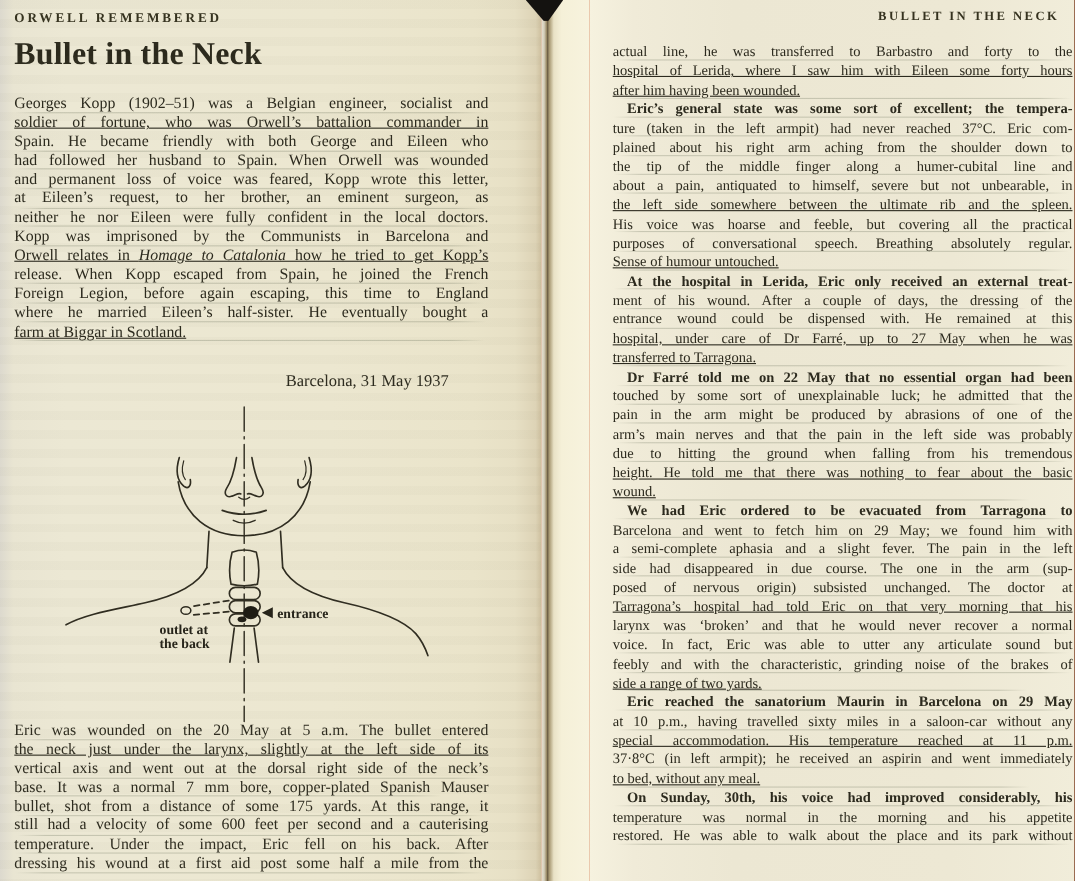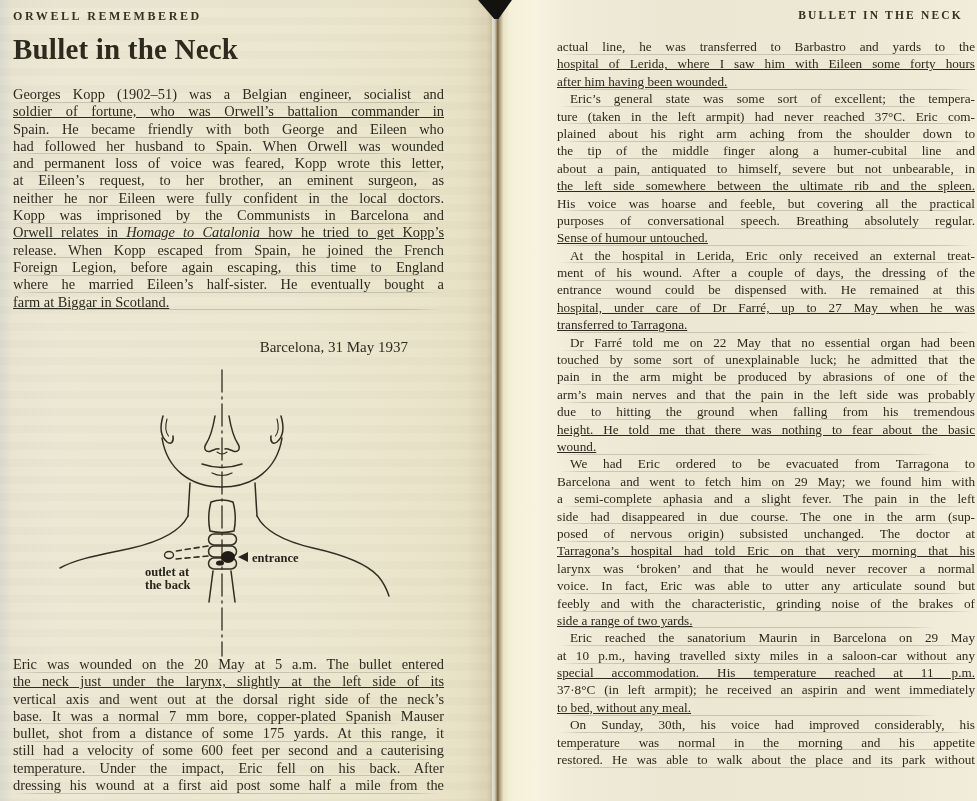--- a/index.html
+++ b/index.html
@@ -23,21 +23,21 @@
   
   .textblock{position:absolute;}
   #lp-para-1{left:13px;top:86px;width:431px;}
   #lp-para-2{left:13px;top:656px;width:431px;}
   #rp-body{left:21px;top:38px;width:418px;}
   .line{font-size:14.4px;line-height:17.3px;height:17.3px;text-align:justify;text-align-last:justify;white-space:normal;overflow:visible;
     background-image:linear-gradient(to right,rgba(118,124,102,0),rgba(118,124,102,.32) 6%,rgba(118,124,102,.32) 93%,rgba(118,124,102,0));
     background-size:99% 1px;background-repeat:no-repeat;background-position:1px 15.6px;}
   #rp-body .line{font-size:13.2px;line-height:17.4px;height:17.4px;}
   .line.last{text-align-last:left;text-decoration:underline;}
-  .line.indent{text-indent:13px;}
+  .line.indent{text-indent:13px;font-weight:bold;}
   .line:nth-child(3n){background-position:3px 16.2px;}
   .line:nth-child(7n+2){background-image:none;text-decoration:underline;}
   .line:nth-child(5n+4){background-size:90% 1px;}
   em{font-style:italic;}
   .dateline{position:absolute;left:13px;top:339px;width:431px;box-sizing:border-box;
     padding-right:36px;text-align:right;font-size:15px;color:#2c2a1e;}
   
   .diagram{position:absolute;left:50px;top:366px;}
   .diagram text{font-family:"Liberation Serif","DejaVu Serif",serif;font-size:12.5px;font-weight:600;fill:#26241a;}
   
@@ -127,21 +127,21 @@
         <div class="line">dressing his wound at a first aid post some half a mile from the</div>
       </div>
   </div>
 
   <div class="gutter"></div>
   <div class="notch"></div>
 
   <div class="page right">
     <div class="running-head rh-right">BULLET IN THE NECK</div>
     <div class="textblock" id="rp-body">
-        <div class="line">actual line, he was transferred to Barbastro and yards to the</div>
+        <div class="line">actual line, he was transferred to Barbastro and forty to the</div>
         <div class="line">hospital of Lerida, where I saw him with Eileen some forty hours</div>
         <div class="line last">after him having been wounded.</div>
         <div class="line indent">Eric’s general state was some sort of excellent; the tempera-</div>
         <div class="line">ture (taken in the left armpit) had never reached 37°C. Eric com-</div>
         <div class="line">plained about his right arm aching from the shoulder down to</div>
         <div class="line">the tip of the middle finger along a humer-cubital line and</div>
         <div class="line">about a pain, antiquated to himself, severe but not unbearable, in</div>
         <div class="line">the left side somewhere between the ultimate rib and the spleen.</div>
         <div class="line">His voice was hoarse and feeble, but covering all the practical</div>
         <div class="line">purposes of conversational speech. Breathing absolutely regular.</div>

